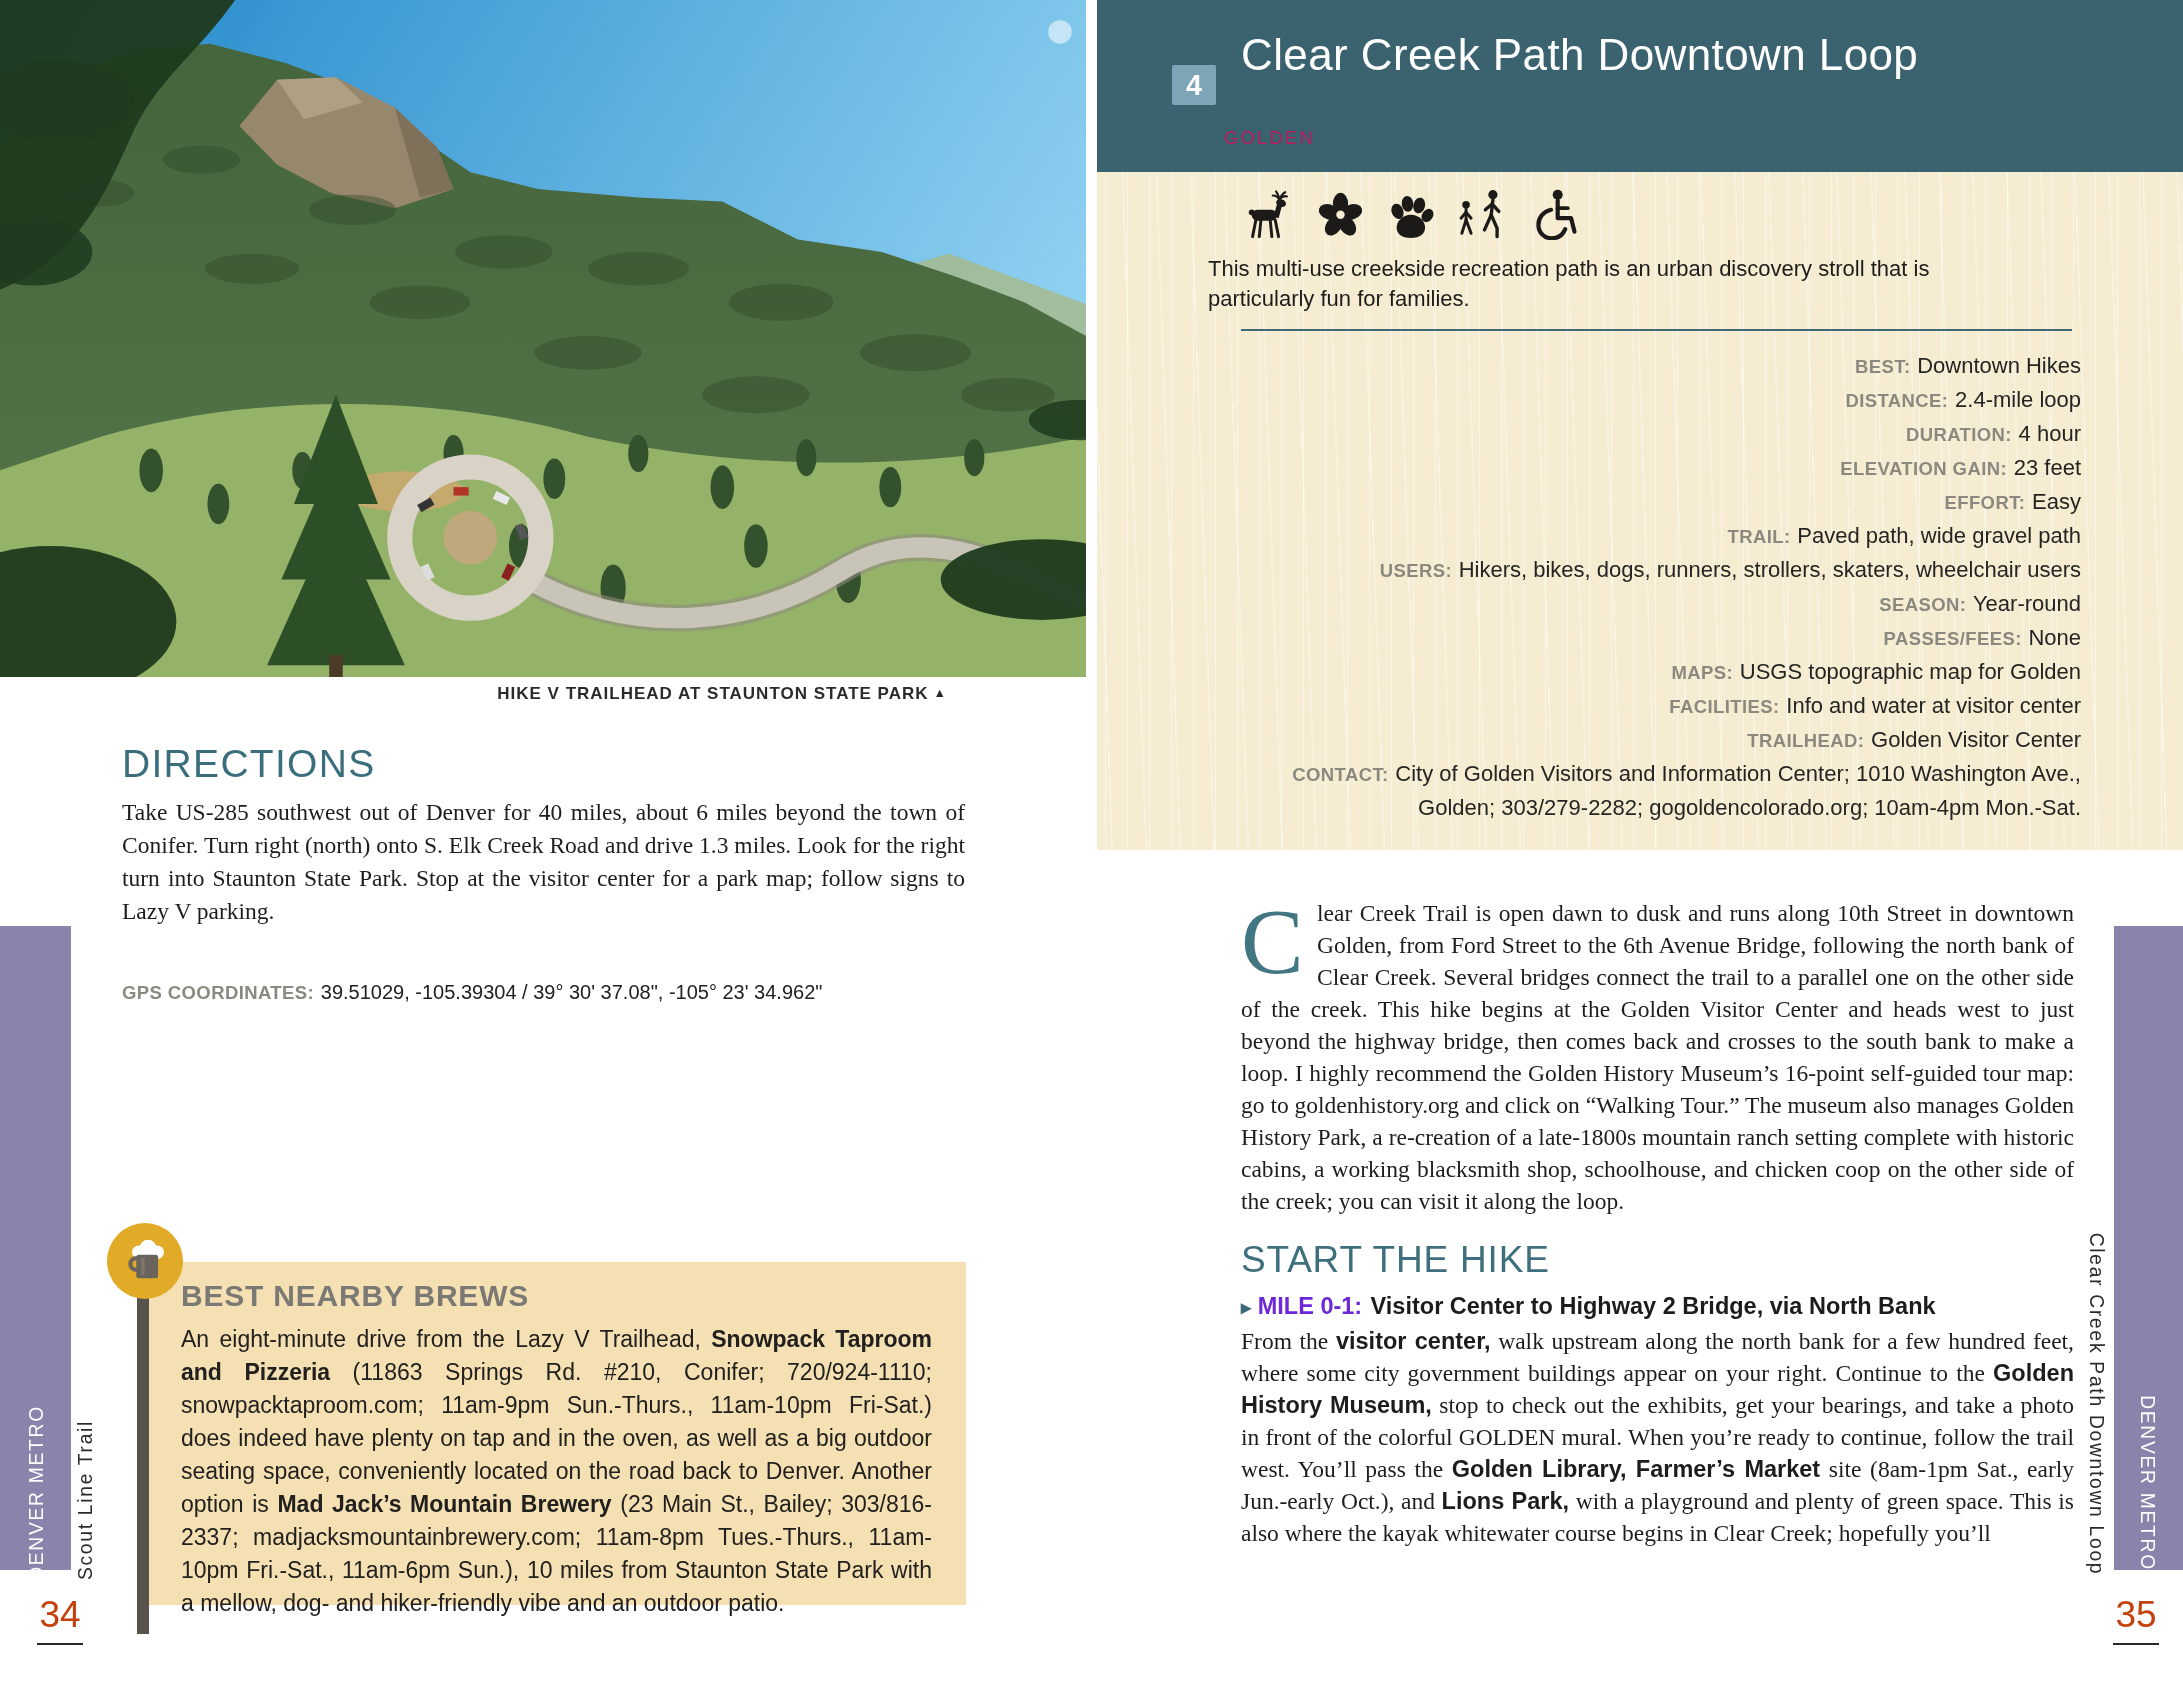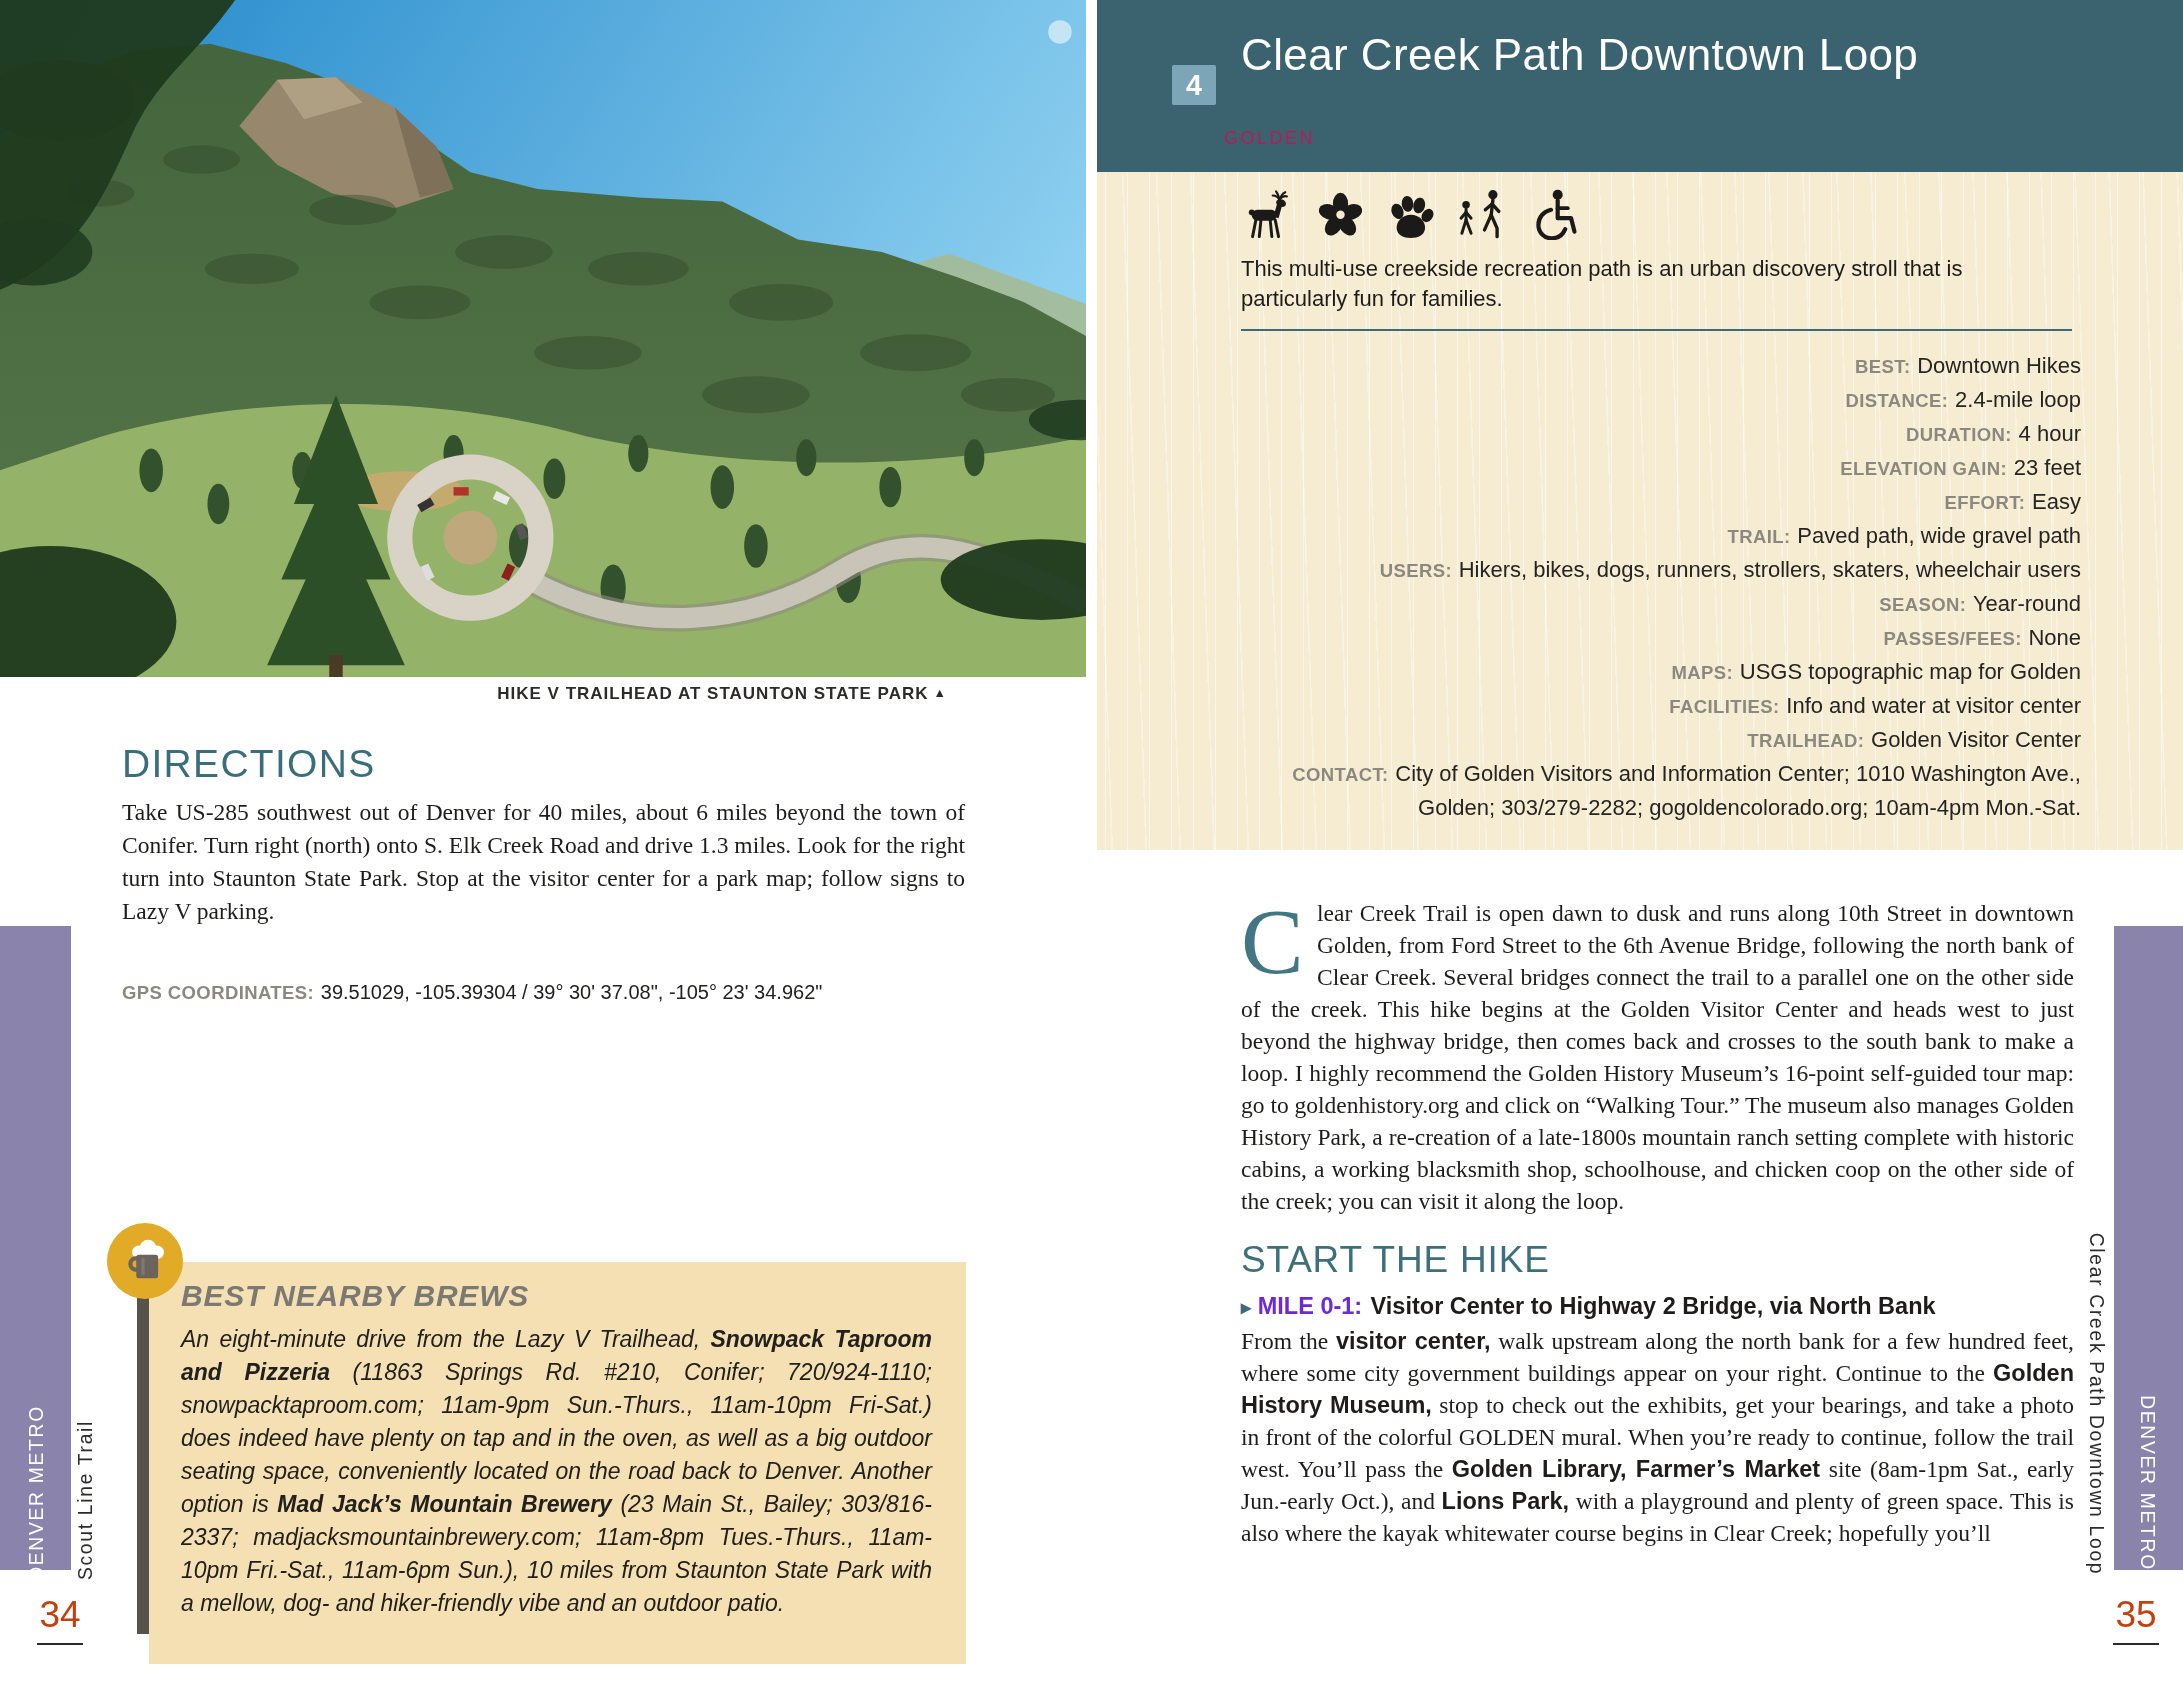--- a/index.html
+++ b/index.html
@@ -33,22 +33,22 @@
   .pos-trail-l{left:86px;top:1500px;}
   .pos-metro-r{left:2147px;top:1483px;}
   .pos-trail-r{left:2096px;top:1404px;}
 
   .page-num{font-size:37px;color:#c2410c;border-bottom:2.5px solid #2a2a28;padding:0 2.5px 6.7px 2.5px;}
   .pn-left{left:37px;top:1594px;}
   .pn-right{left:2113px;top:1594px;}
 
   
   .brews-bar{left:137px;top:1260px;width:11.8px;height:374px;background:#57524b;}
-  .brews-box{left:149px;top:1262px;width:817px;height:402px;background:#f4e0b2;box-sizing:border-box;
-     padding:15px 34px 17px 32px;font-style:italic;}
+  .brews-box{left:149px;top:1262px;width:817px;height:343px;background:#f4e0b2;box-sizing:border-box;
+     padding:15px 34px 17px 32px;}
   .brews-title{font-size:30px;font-weight:bold;color:#7b7974;letter-spacing:0.8px;margin:1.7px 0 10px 0;}
   .brews-body{font-size:23px;line-height:33px;text-align:justify;color:#21201e;}
   .brews-circle{left:107px;top:1223px;width:76px;height:76px;border-radius:50%;background:#e2ab27;
      display:flex;align-items:center;justify-content:center;}
   .rich-b{font-family:"Liberation Sans",sans-serif;font-weight:bold;}
 
   
   .wood{background-color:#f5ecd2;background-image:
      repeating-linear-gradient(90deg, rgba(255,255,255,0) 0px, rgba(255,255,255,0) 7.6px,
         rgba(255,255,255,.55) 7.6px, rgba(255,255,255,.55) 9.2px,
@@ -59,21 +59,21 @@
   .cream-panel{left:1097px;top:172px;width:1087px;height:678px;}
   .teal-header{left:1097px;top:0;width:1087px;height:172px;background:#3a636f;}
   .hike-badge{left:1172px;top:65px;width:44px;height:40px;background:#7ca6b8;color:#ffffff;
      font-size:28.6px;font-weight:bold;display:flex;align-items:center;justify-content:center;border-radius:1.7px;}
   .hike-title{left:1241px;top:30px;color:#ffffff;font-size:44px;font-weight:400;letter-spacing:0.4px;}
   .hike-loc{left:1224px;top:128px;color:#be185d;font-size:18px;letter-spacing:2.5px;}
 
   .icons-row{left:1241px;top:186px;height:54px;display:flex;align-items:flex-end;gap:20px;}
   .trail-icon{display:block;}
 
-  .intro{left:1241px;top:254px;width:830px;font-size:22px;line-height:30px;color:#1d1c1a;}
+  .intro{left:1208px;top:254px;width:830px;font-size:22px;line-height:30px;color:#1d1c1a;}
   .intro-rule{left:1241px;top:329px;width:831px;height:0;border-top:2.5px solid #3c6a76;}
 
   .stats{left:1241px;top:349px;width:840px;}
   .stat-row{font-size:22px;line-height:33px;color:#252422;padding-left:28.6px;text-indent:-28.6px;text-align:right;}
   .stat-label{font-weight:bold;color:#8b897f;font-size:18.5px;letter-spacing:0.4px;margin-right:6.7px;}
 
   .article{left:1241px;top:897px;width:833px;}
   .article p{margin:0;font-size:23.5px;line-height:32px;text-align:justify;color:#1e1d1b;}
   .dropcap{float:left;font-family:"Liberation Serif","DejaVu Serif",serif;font-size:94px;
      line-height:74px;color:#427682;margin:6.7px 13.4px 0 0;}

